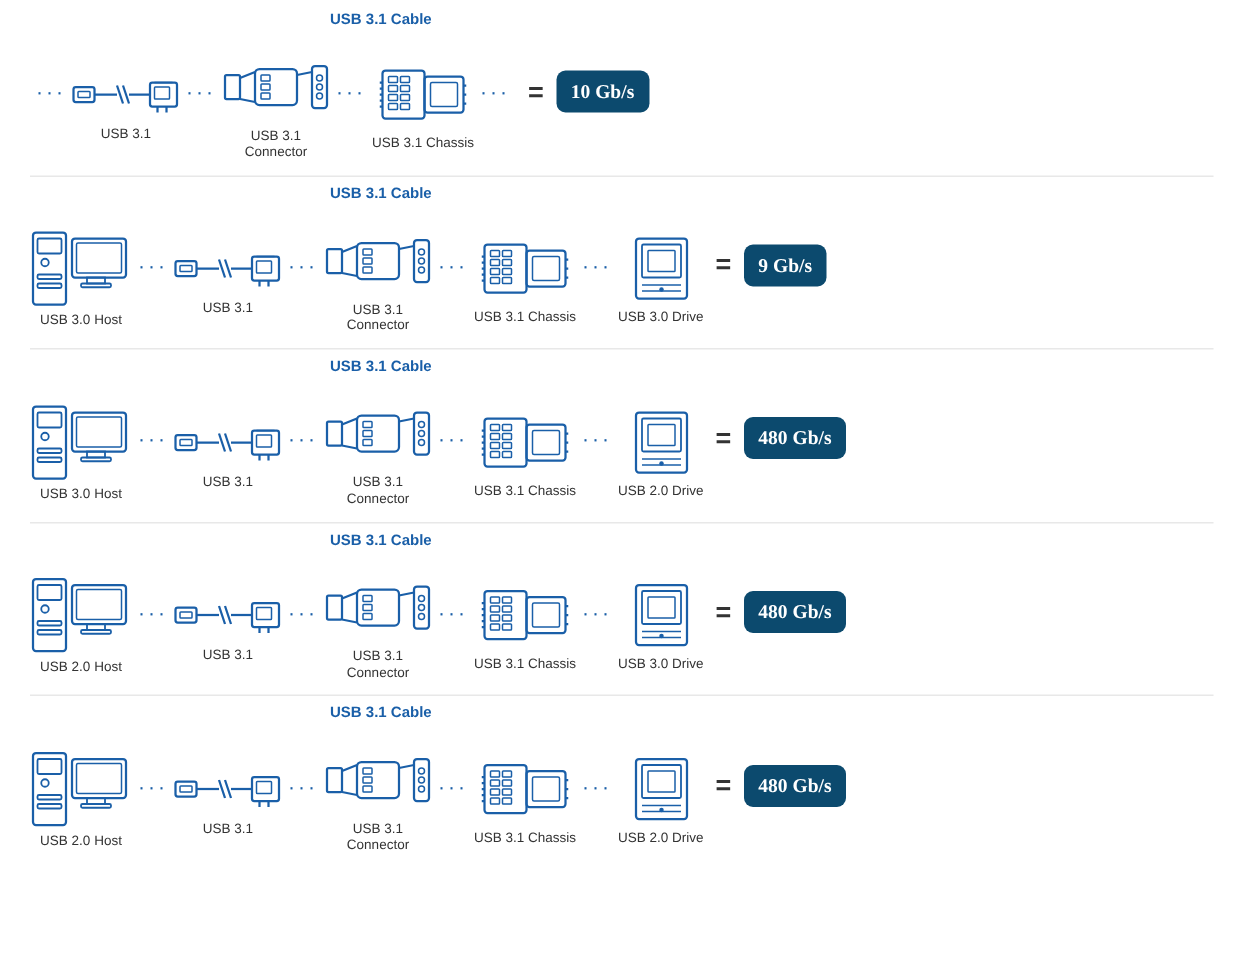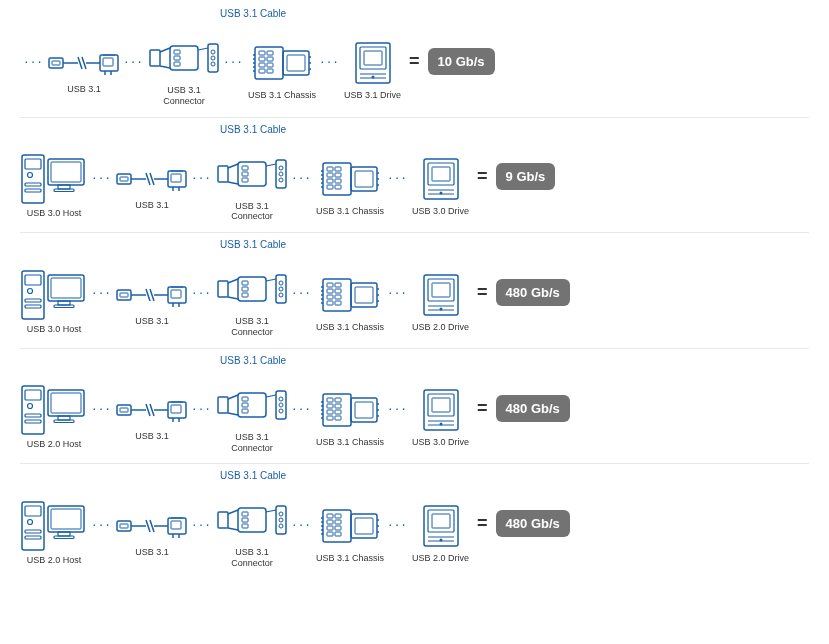--- a/index.html
+++ b/index.html
@@ -27,21 +27,21 @@
     .row-wrap:last-child {
       border-bottom: none;
     }
 
     .cable-label {
       position: absolute;
       top: -2px;
       left: 200px;
       font-size: 10px;
       color: #1a5fa8;
-      font-weight: 400;
+      font-weight: 700;
       white-space: nowrap;
     }
 
     .component {
       display: flex;
       flex-direction: column;
       align-items: center;
       gap: 3px;
     }
 
@@ -64,28 +64,29 @@
 
     .equals {
       font-size: 18px;
       color: #333;
       margin: 0 8px;
       padding-bottom: 18px;
       font-weight: bold;
     }
 
     .speed-badge {
-      background: #737373;
+      background: #0c4a6e;
       color: #fff;
       font-size: 13px;
       font-weight: bold;
       padding: 6px 10px;
       border-radius: 6px;
       margin-bottom: 18px;
       white-space: nowrap;
+      font-family: Liberation Serif, serif;
     }
 
     
     svg {
       display: block;
     }
 
     .icon-container {
       display: flex;
       align-items: center;
@@ -189,34 +190,20 @@
     <line x1="56" y1="24" x2="58" y2="24" stroke="#1a5fa8" stroke-width="1.5"></line>
     <line x1="56" y1="30" x2="58" y2="30" stroke="#1a5fa8" stroke-width="1.5"></line>
     <rect x="34" y="16" width="18" height="16" rx="1" fill="none" stroke="#1a5fa8" stroke-width="1"></rect>
   </svg>
           </div>
           <span class="component-label">USB 3.1 Chassis</span>
         </div>
 
         <span class="dots">···</span>
 
-        <div class="component">
-          <div class="icon-container">
-            <svg width="42" height="48" viewBox="0 0 42 48">
-
-    <rect x="4" y="4" width="34" height="40" rx="2" fill="none" stroke="#1a5fa8" stroke-width="1.5"></rect>
-    <rect x="8" y="8" width="26" height="22" rx="1" fill="none" stroke="#1a5fa8" stroke-width="1.2"></rect>
-    <line x1="8" y1="35" x2="34" y2="35" stroke="#1a5fa8" stroke-width="1"></line>
-    <line x1="8" y1="39" x2="34" y2="39" stroke="#1a5fa8" stroke-width="1"></line>
-    <circle cx="21" cy="38" r="1.5" fill="#1a5fa8"></circle>
-    <rect x="12" y="12" width="18" height="14" rx="0.5" fill="none" stroke="#1a5fa8" stroke-width="1"></rect>
-  </svg>
-          </div>
-          <span class="component-label">USB 3.1 Drive</span>
-        </div>
 
         <span class="equals">=</span>
 
         <div class="speed-badge">10 Gb/s</div>
       </div>
     </div>
   </div>
     <div class="row-wrap">
     <div class="row">
       <span class="cable-label">USB 3.1 Cable</span>

